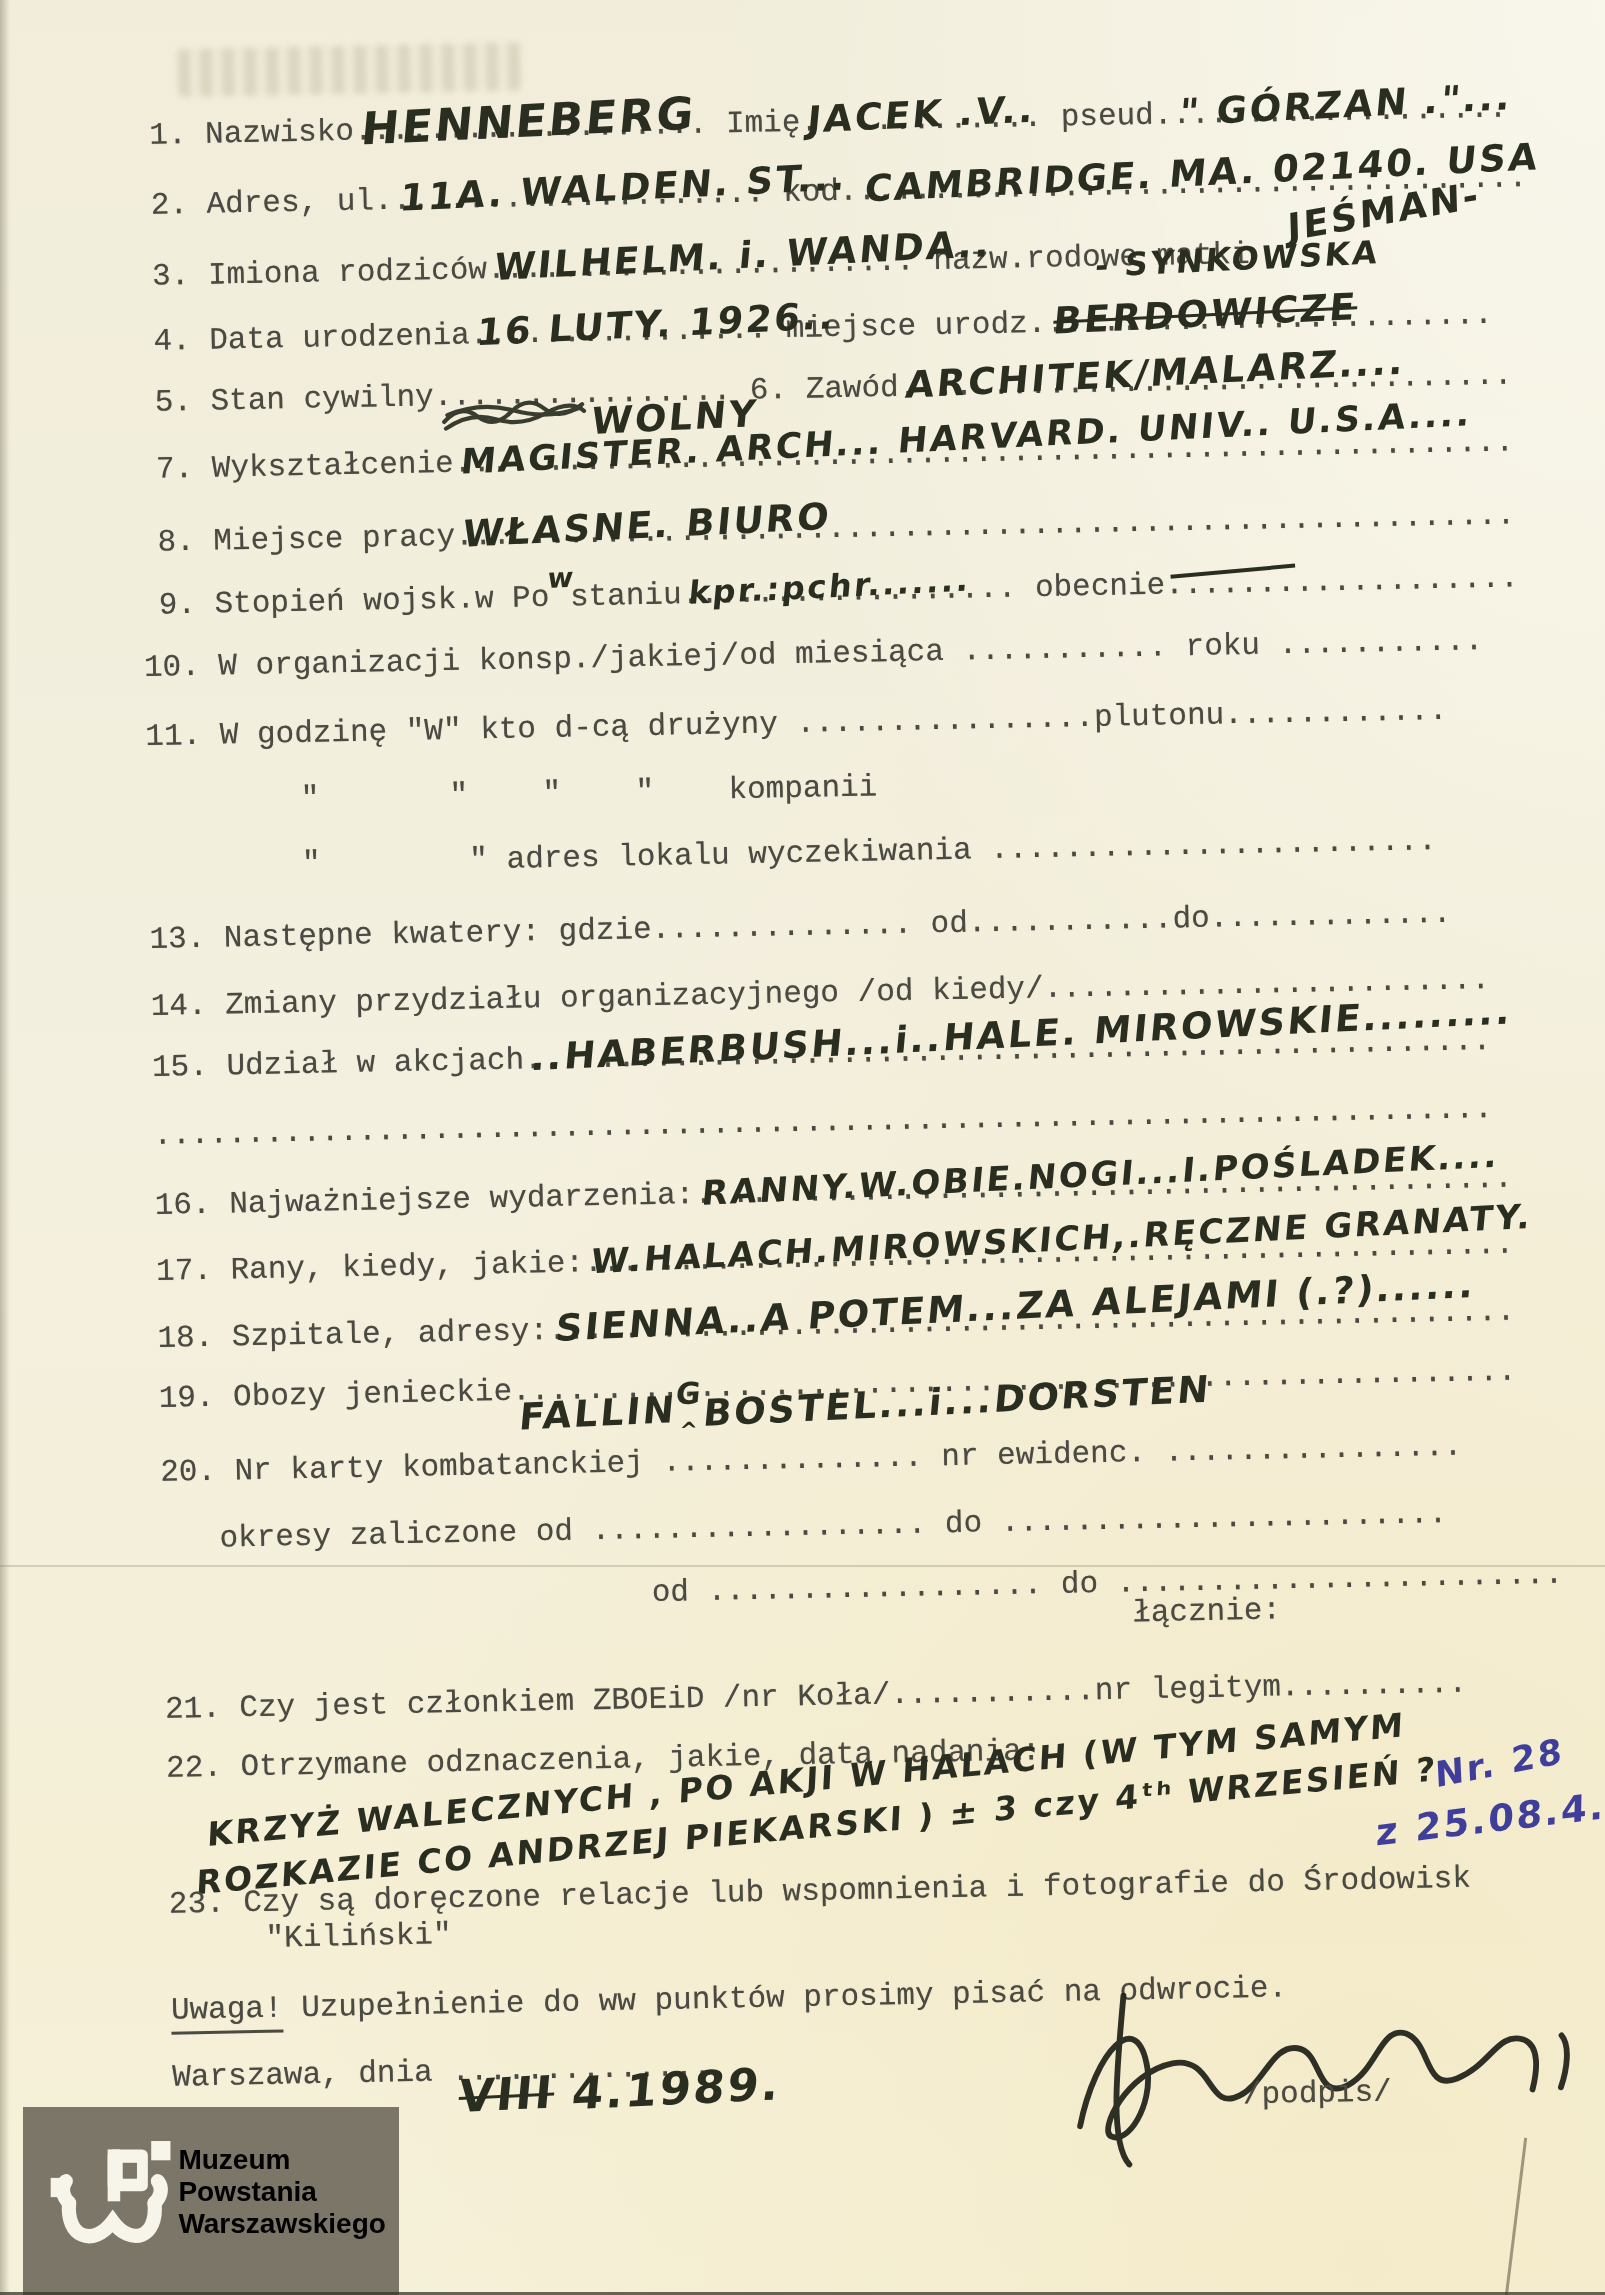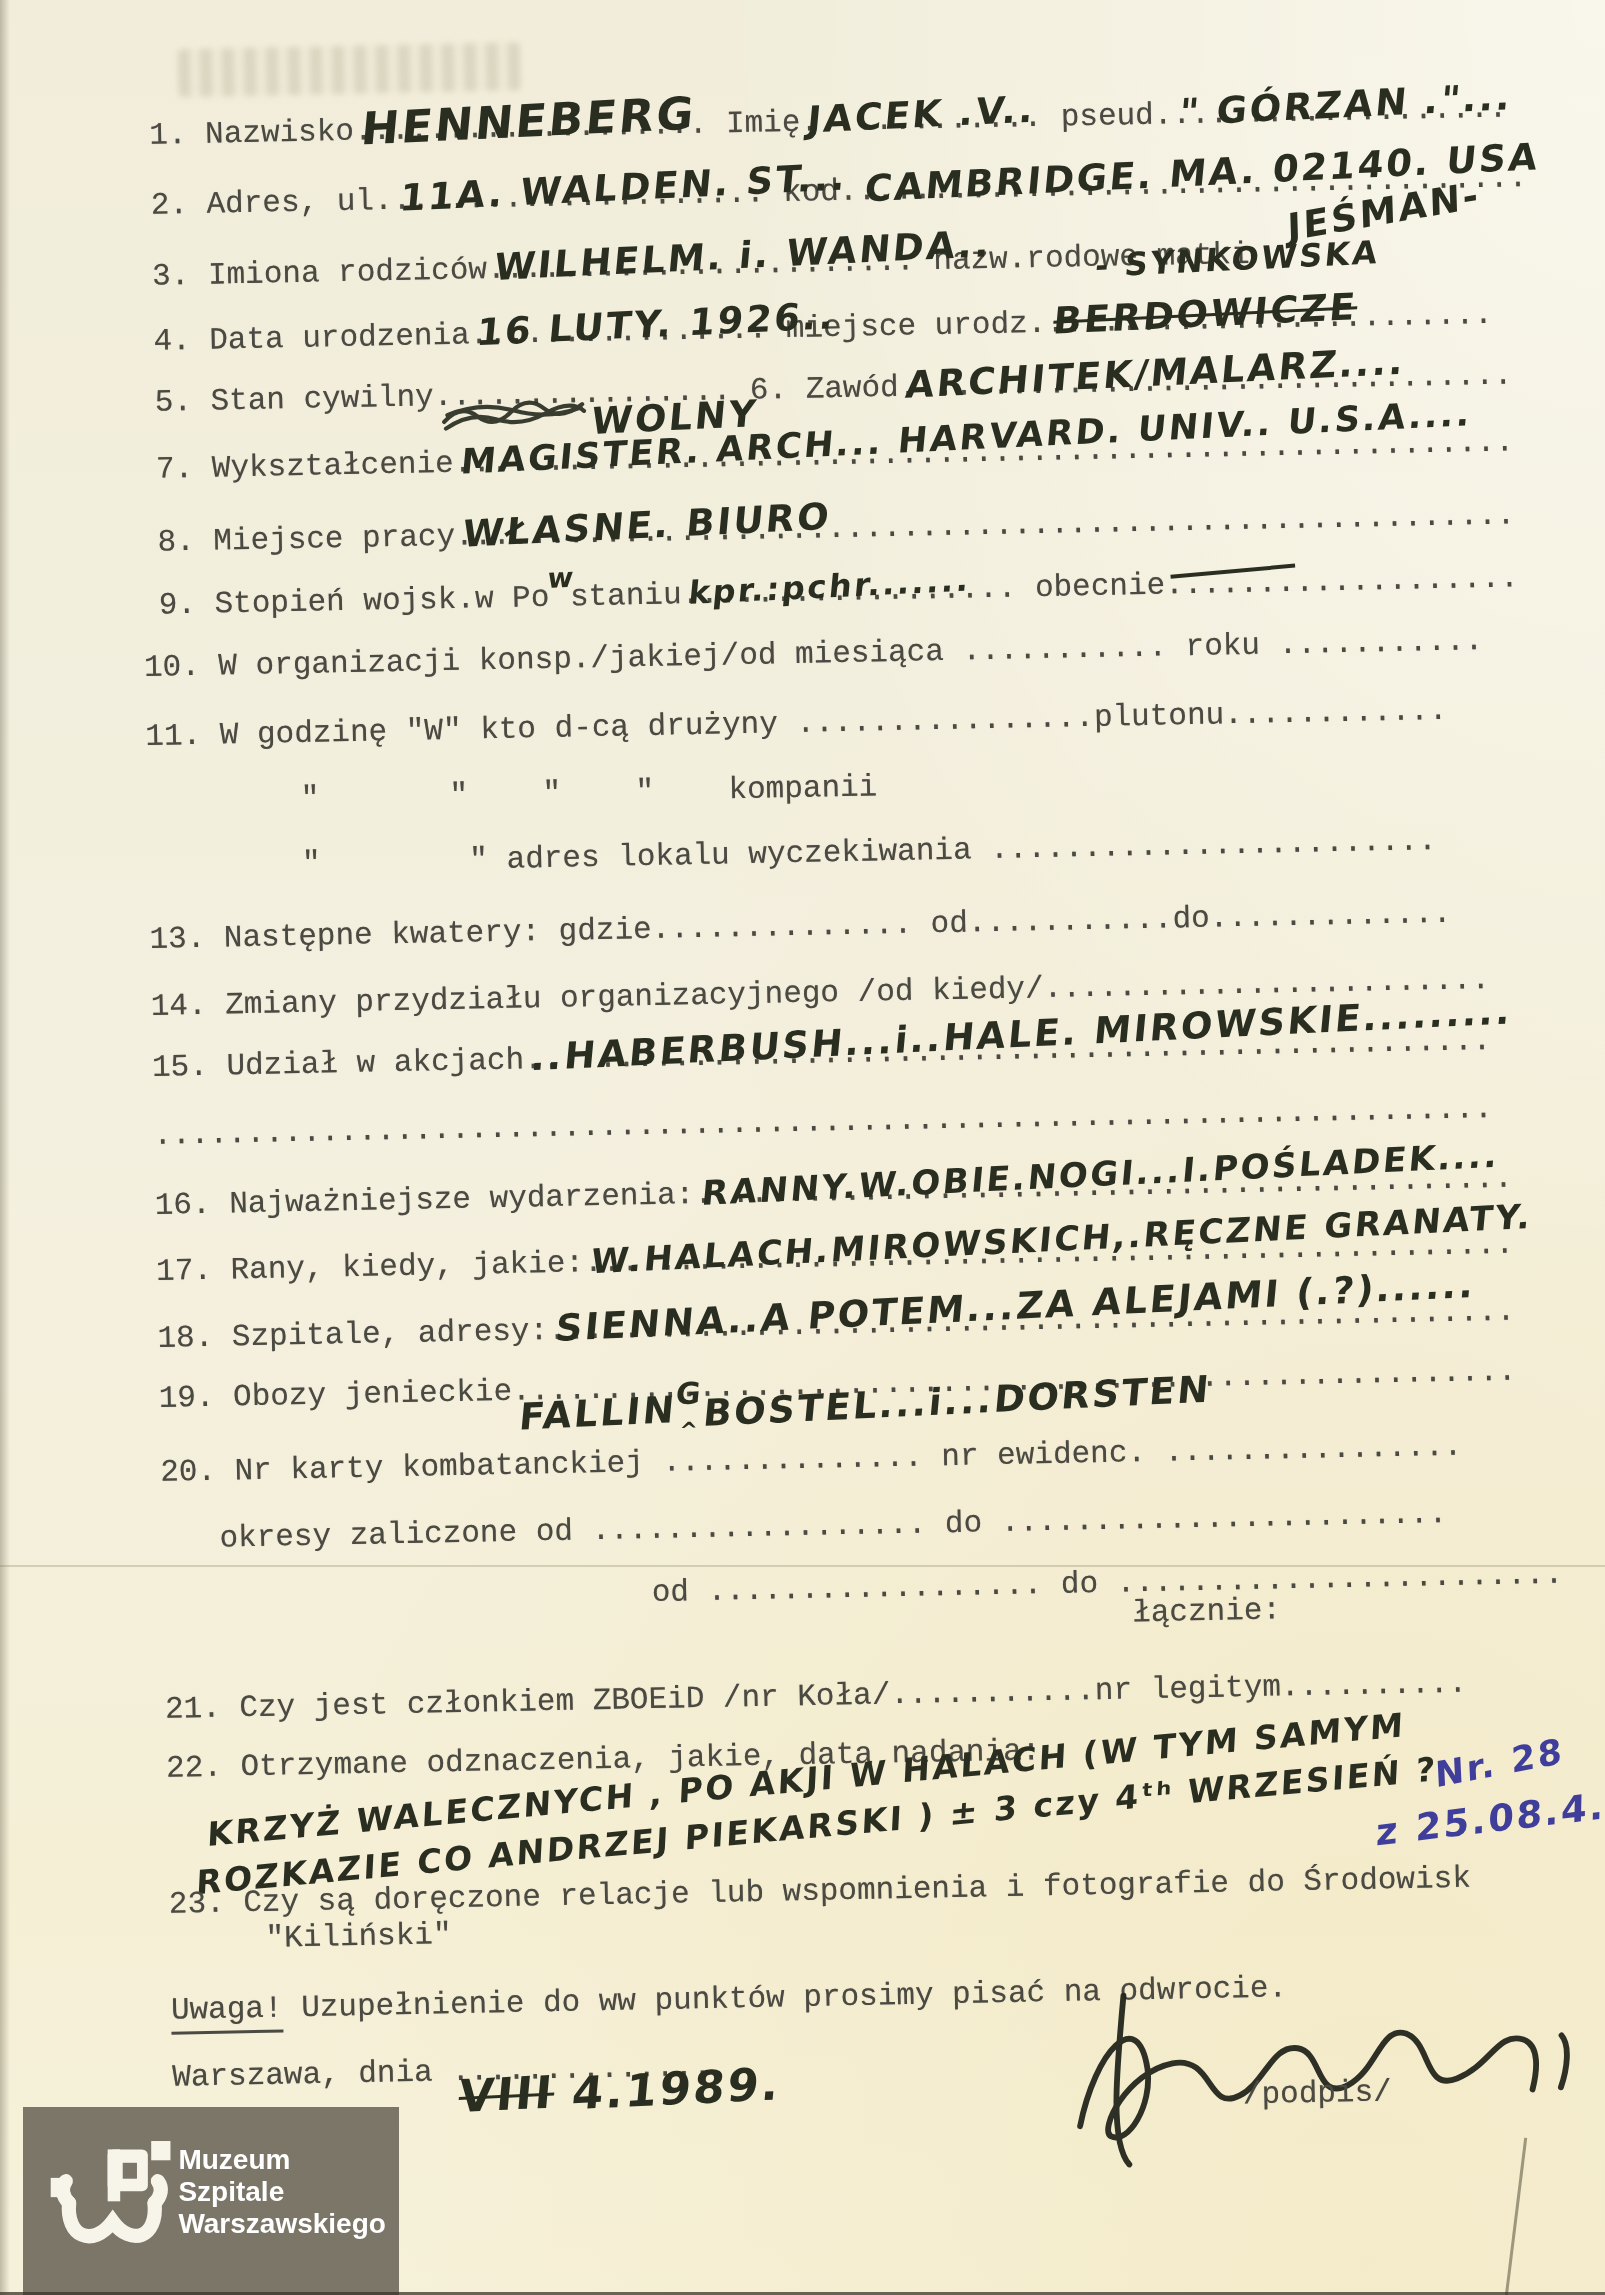--- a/index.html
+++ b/index.html
@@ -34,21 +34,21 @@
      transform:translateY(-28px) rotate(-4deg);}
   .abs{position:absolute;}
   .ghost{position:absolute;left:201px;top:48px;width:343px;height:48px;border-radius:5px;
      background:repeating-linear-gradient(90deg,rgba(160,152,125,.5) 0 11.7px,rgba(160,152,125,.08) 11.7px 22px);
      filter:blur(3.3px);opacity:.55;}
   .crease-h{position:absolute;left:0;top:1565px;width:100%;height:1.7px;background:rgba(130,120,90,.28);}
   .crease-d{position:absolute;left:1511px;top:2137px;width:2.5px;height:217px;background:rgba(70,66,45,.5);
      transform:rotate(7deg);}
   .bottom-edge{position:absolute;left:0;right:0;bottom:0;height:3.3px;background:#37342a;opacity:.75;}
   .logo{position:absolute;left:23.4px;top:2107px;width:376px;height:189px;background:#7b7668;}
-  .logo-text{position:absolute;left:155px;top:37px;color:#ffffff;font-weight:700;
+  .logo-text{position:absolute;left:155px;top:37px;color:#000000;font-weight:700;
      font-size:28px;line-height:32px;font-family:"Liberation Sans",sans-serif;}
   .sig{position:absolute;left:1028px;top:1988px;}
   svg{display:block;}
 </style>
 </head>
 <body>
 
 <div id="page">
   <div class="scan">
 
@@ -264,20 +264,20 @@
         <rect x="8" y="50" width="23" height="23"></rect>
       </g>
       <g fill="none" stroke="#f7f4ea" stroke-width="17" stroke-linecap="round">
         <path d="M30,80 C26,120 58,134 82,102 C104,132 136,122 132,80"></path>
         <path d="M30,80 C22,72 20,62 26,54"></path>
         <path d="M132,80 C140,72 142,62 136,54"></path>
       </g>
     </svg>
     <div class="logo-text">
       <div>Muzeum</div>
-      <div>Szpitale</div>
+      <div>Powstania</div>
       <div>Warszawskiego</div>
     </div>
   </div>
 
   <div class="bottom-edge"></div>
 </div>
 
 
 </body></html>

